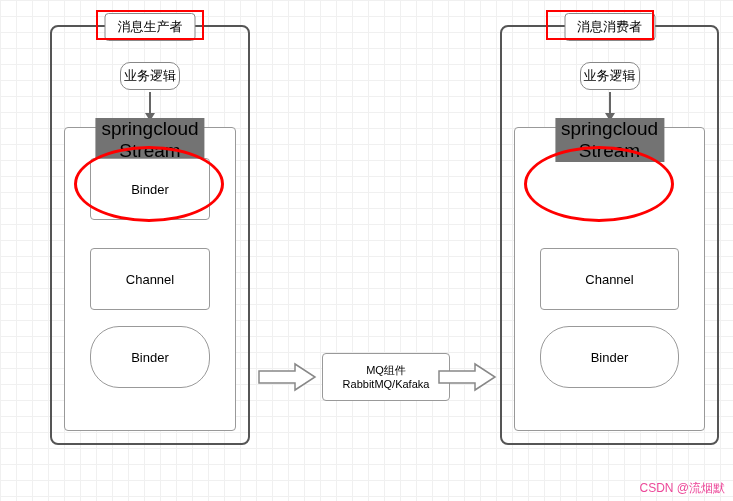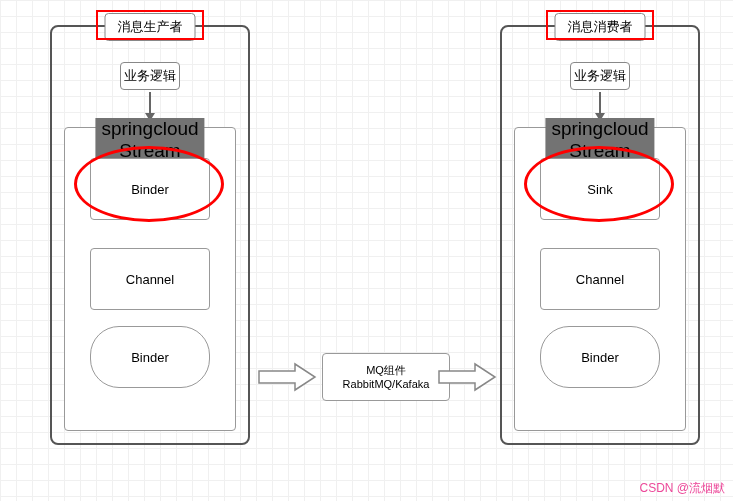--- a/index.html
+++ b/index.html
@@ -16,42 +16,42 @@
       height: 501px;
       position: relative;
     }
     .container {
       position: absolute;
       border: 2px solid #555;
       border-radius: 8px;
       background: transparent;
     }
     .left-container { left: 50px; top: 25px; width: 200px; height: 420px; text-decoration: underline; }
-    .right-container { left: 500px; top: 25px; width: 200px; height: 420px; }
+    .right-container { left: 500px; top: 25px; width: 219px; height: 420px; }
     .title-box {
       position: absolute;
       border: 1px solid #888;
       border-radius: 4px;
       background: #fff;
       padding: 4px 12px;
       font-size: 13px;
       text-align: center;
       left: 50%;
       transform: translateX(-50%);
       top: -14px;
     }
     .red-box {
       border: 2px solid #ff0000;
       position: absolute;
       pointer-events: none;
     }
     .logic-box {
       position: absolute;
       border: 1px solid #888;
-      border-radius: 4px;
+      border-radius: 10px;
       background: #fff;
       padding: 4px 3px;
       font-size: 13px;
       text-align: center;
       left: 50%;
       transform: translateX(-50%);
       top: 35px;
     }
     .arrow-down {
       position: absolute;
@@ -163,21 +163,20 @@
 
 <div class="red-box" style="left:96px; top:10px; width:108px; height:30px;"></div>
 <div class="red-ellipse" style="left:74px; top:146px; width:150px; height:76px;"></div>
 
 <div class="container right-container">
   <div class="title-box">消息消费者</div>
   <div class="logic-box">业务逻辑</div>
   <div class="arrow-down"></div>
   <div class="stream-box">
     <div class="stream-title">springcloud Stream</div>
-    <div class="inner-box box1">Sink</div>
     <div class="inner-box box2">Channel</div>
     <div class="inner-box box3">Binder</div>
   </div>
 </div>
 
 <div class="red-box" style="left:546px; top:10px; width:108px; height:30px;"></div>
 <div class="red-ellipse" style="left:524px; top:146px; width:150px; height:76px;"></div>
 
 <div class="mq-box">
   <div>MQ组件</div>

